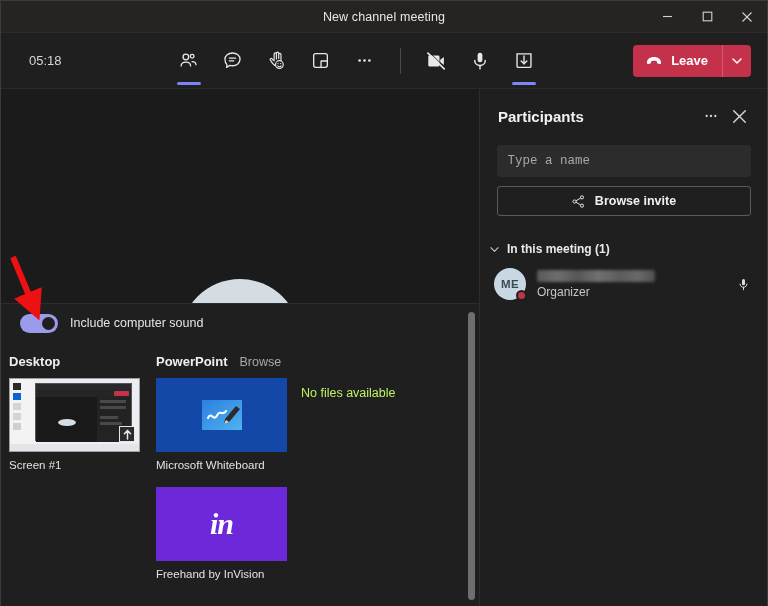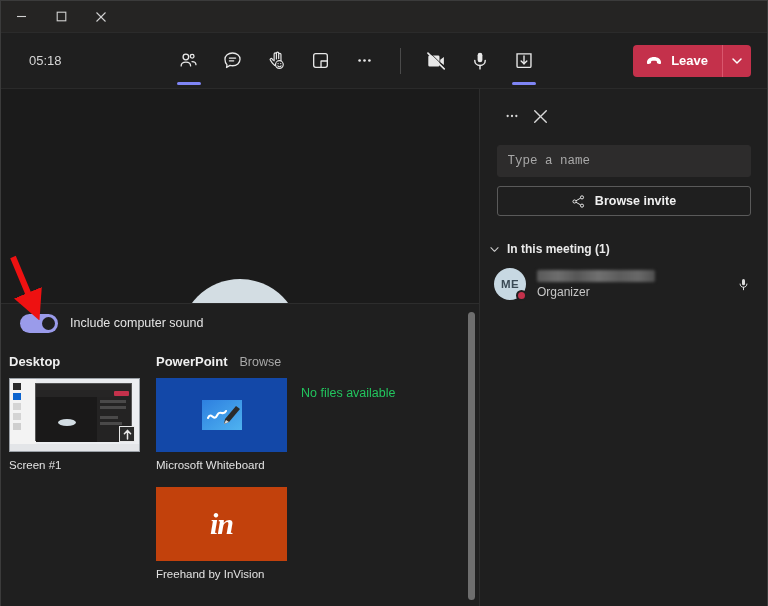--- a/index.html
+++ b/index.html
@@ -157,31 +157,31 @@
   }
   .thumb-item { margin-bottom: 16px; }
 
   .wb-thumb {
     width: 131px; height: 74px;
     background: #1348a8;
     display: flex; align-items: center; justify-content: center;
   }
   .in-thumb {
     width: 131px; height: 74px;
-    background: #c2410c;
+    background: #6d28d9;
     display: flex; align-items: center; justify-content: center;
   }
   .in-glyph {
     color: #ffffff; font-size: 30px;
     font-family: "Liberation Serif", serif;
     font-style: italic; font-weight: bold;
     letter-spacing: -1px;
   }
   .nofiles {
-    color: #22c55e; font-size: 12.5px;
+    color: #bef264; font-size: 12.5px;
     padding-top: 8px;
   }
 
   .tray-scrollbar {
     position: absolute; right: 4px; top: 8px;
     width: 7px; height: 288px;
     border-radius: 4px;
     background: #6e6e6e;
   }
 
@@ -296,20 +296,21 @@
     width: 56px; height: 72px;
     pointer-events: none;
   }
 </style>
 </head>
 <body>
 
 <div id="app">
 
   <div class="titlebar">
+    <div class="titlebar-title">New channel meeting</div>
     <div class="win-controls">
       <div class="win-btn">
         <svg width="11" height="11" viewBox="0 0 11 11">
           <line x1="1" y1="5.5" x2="10" y2="5.5" stroke="#d2d2d2" stroke-width="1.1"></line>
         </svg>
       </div>
       <div class="win-btn">
         <svg width="11" height="11" viewBox="0 0 11 11">
           <rect x="1.2" y="1.2" width="8.6" height="8.6" fill="none" stroke="#d2d2d2" stroke-width="1.1"></rect>
         </svg>
@@ -517,20 +518,21 @@
         <div class="nofiles">No files available</div>
       </div>
     </div>
 
     <div class="tray-scrollbar"></div>
   </div>
 
   <div class="panel">
 
     <div class="panel-head">
+      <div class="panel-title">Participants</div>
       <div class="panel-ico">
         <svg width="16" height="16" viewBox="0 0 24 24">
           <circle cx="5.5" cy="12" r="1.7" fill="#d8d8d8"></circle>
           <circle cx="12" cy="12" r="1.7" fill="#d8d8d8"></circle>
           <circle cx="18.5" cy="12" r="1.7" fill="#d8d8d8"></circle>
         </svg>
       </div>
       <div class="panel-ico">
         <svg width="15" height="15" viewBox="0 0 14 14">
           <line x1="1.6" y1="1.6" x2="12.4" y2="12.4" stroke="#d8d8d8" stroke-width="1.3" stroke-linecap="round"></line>

